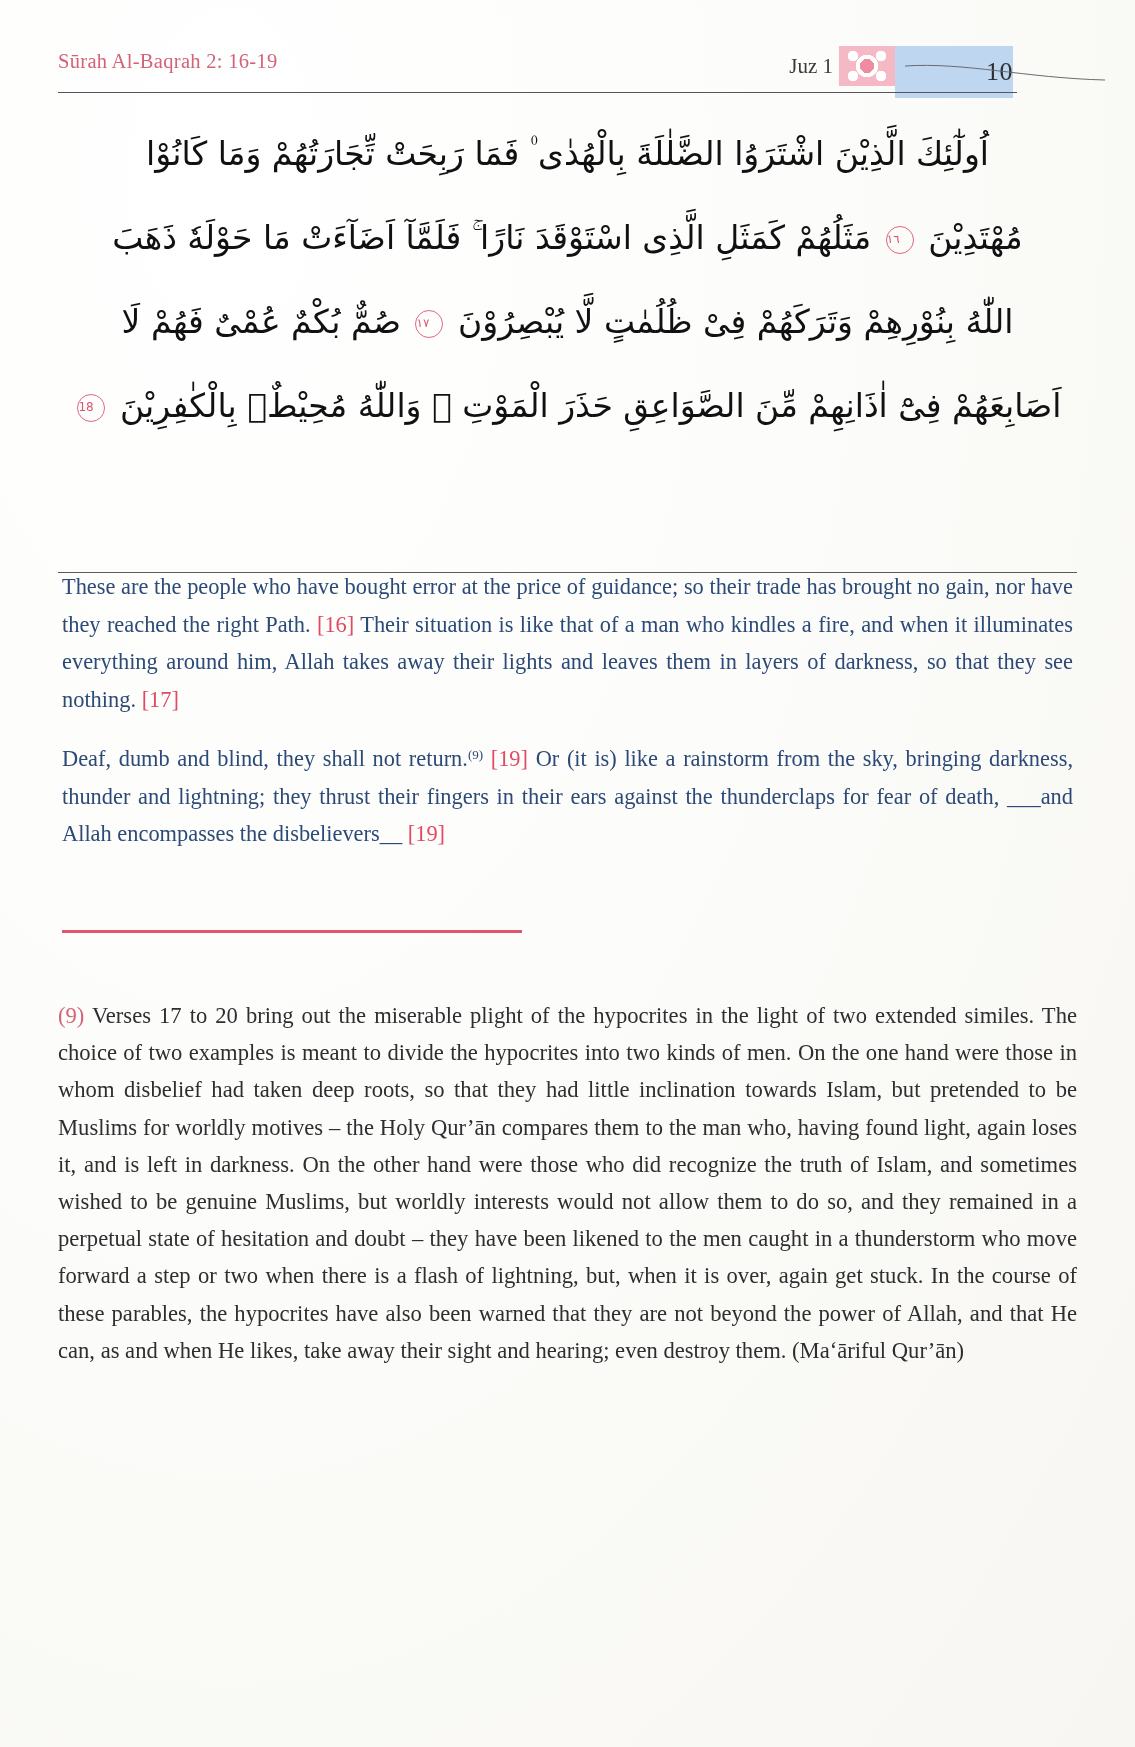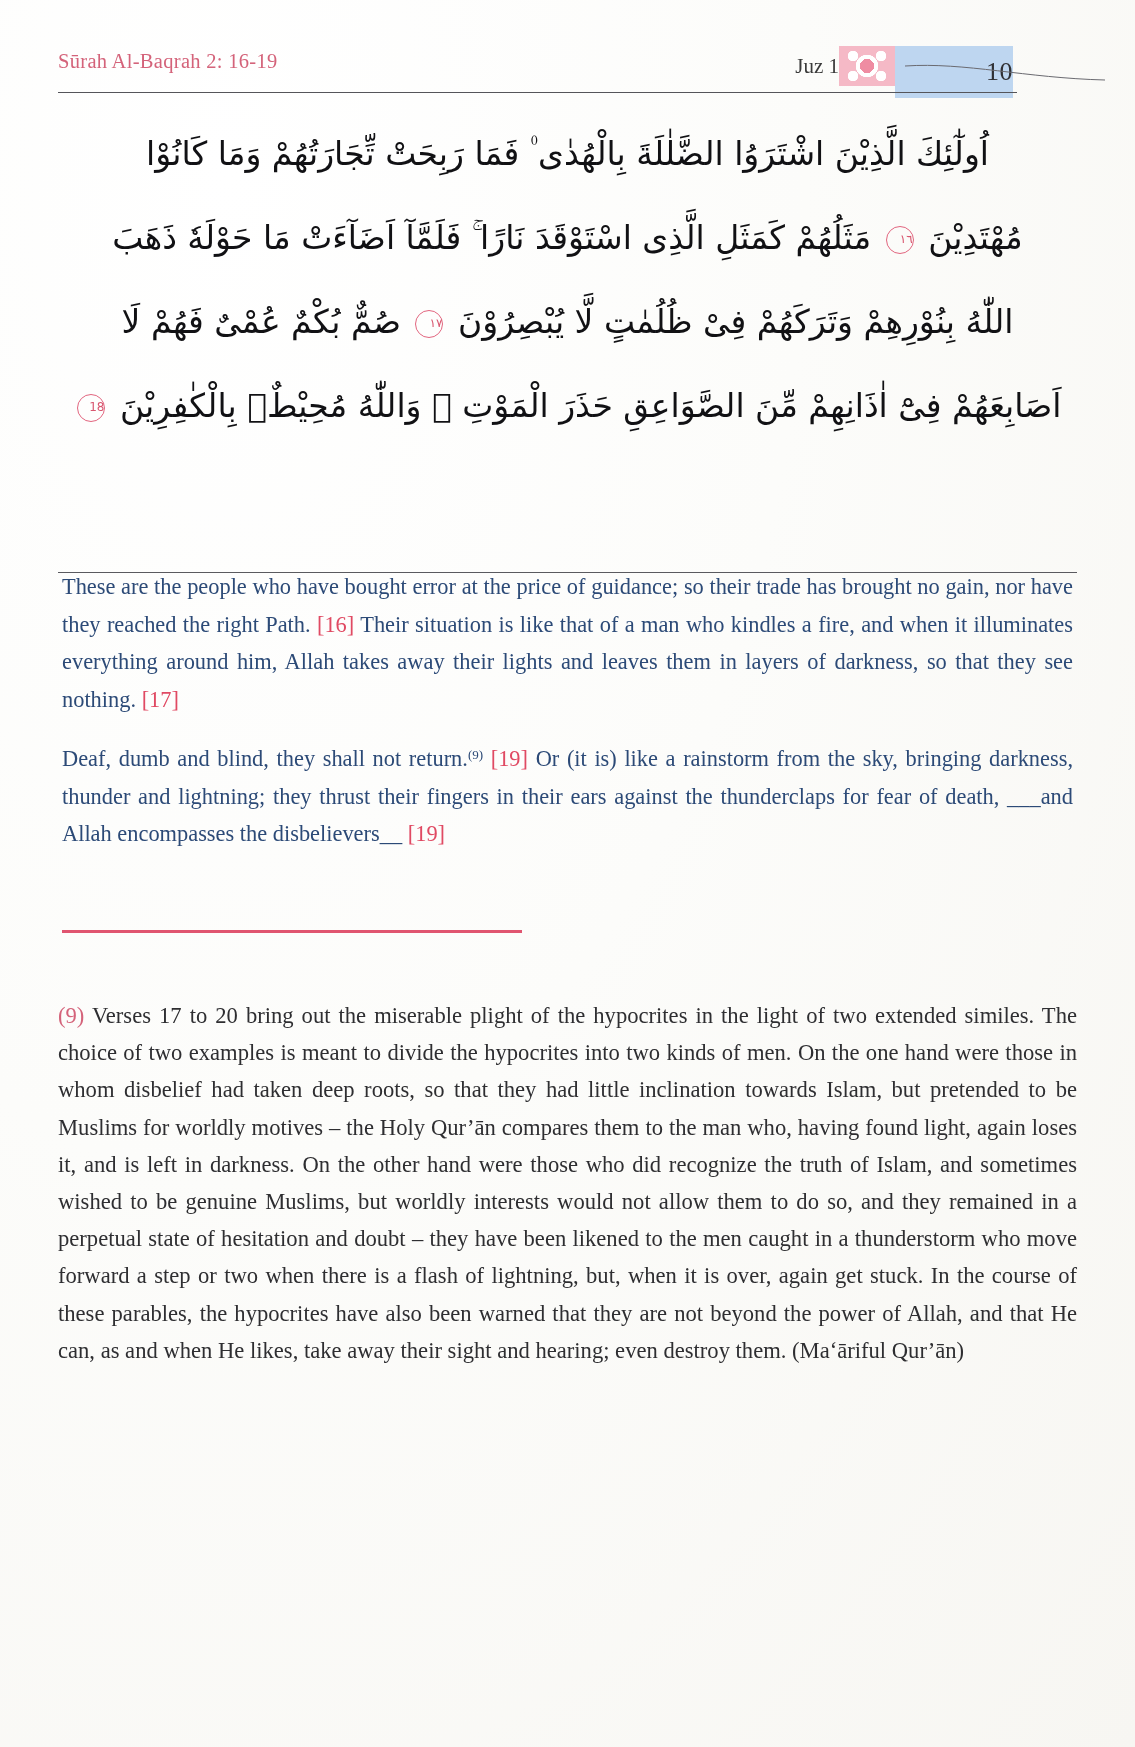--- a/index.html
+++ b/index.html
@@ -47,20 +47,21 @@
     right: 82px;
     top: 4px;
     display: flex;
     align-items: stretch;
     height: 40px;
   }
   .juz-label {
     font-size: 21px;
     color: #3a3a3a;
     align-self: center;
+    padding-right: 6px;
     white-space: nowrap;
   }
   .ornament {
     width: 56px;
     height: 40px;
     position: relative;
     background: #f5b9c6;
     overflow: hidden;
   }
   .ornament::before {
@@ -123,21 +124,21 @@
   }
   .ayah-mark {
     display: inline-block;
     width: 26px;
     height: 26px;
     line-height: 24px;
     border: 1.4px solid #e2657f;
     border-radius: 50%;
     color: #d8566f;
     font-size: 12px;
-    text-align: right;
+    text-align: left;
     vertical-align: 6px;
     margin: 0 4px;
     font-family: "DejaVu Sans", sans-serif;
   }
   .arabic-rule {
     position: absolute;
     top: 572px;
     left: 58px;
     right: 58px;
     border-top: 1.5px solid #5a5a5f;

